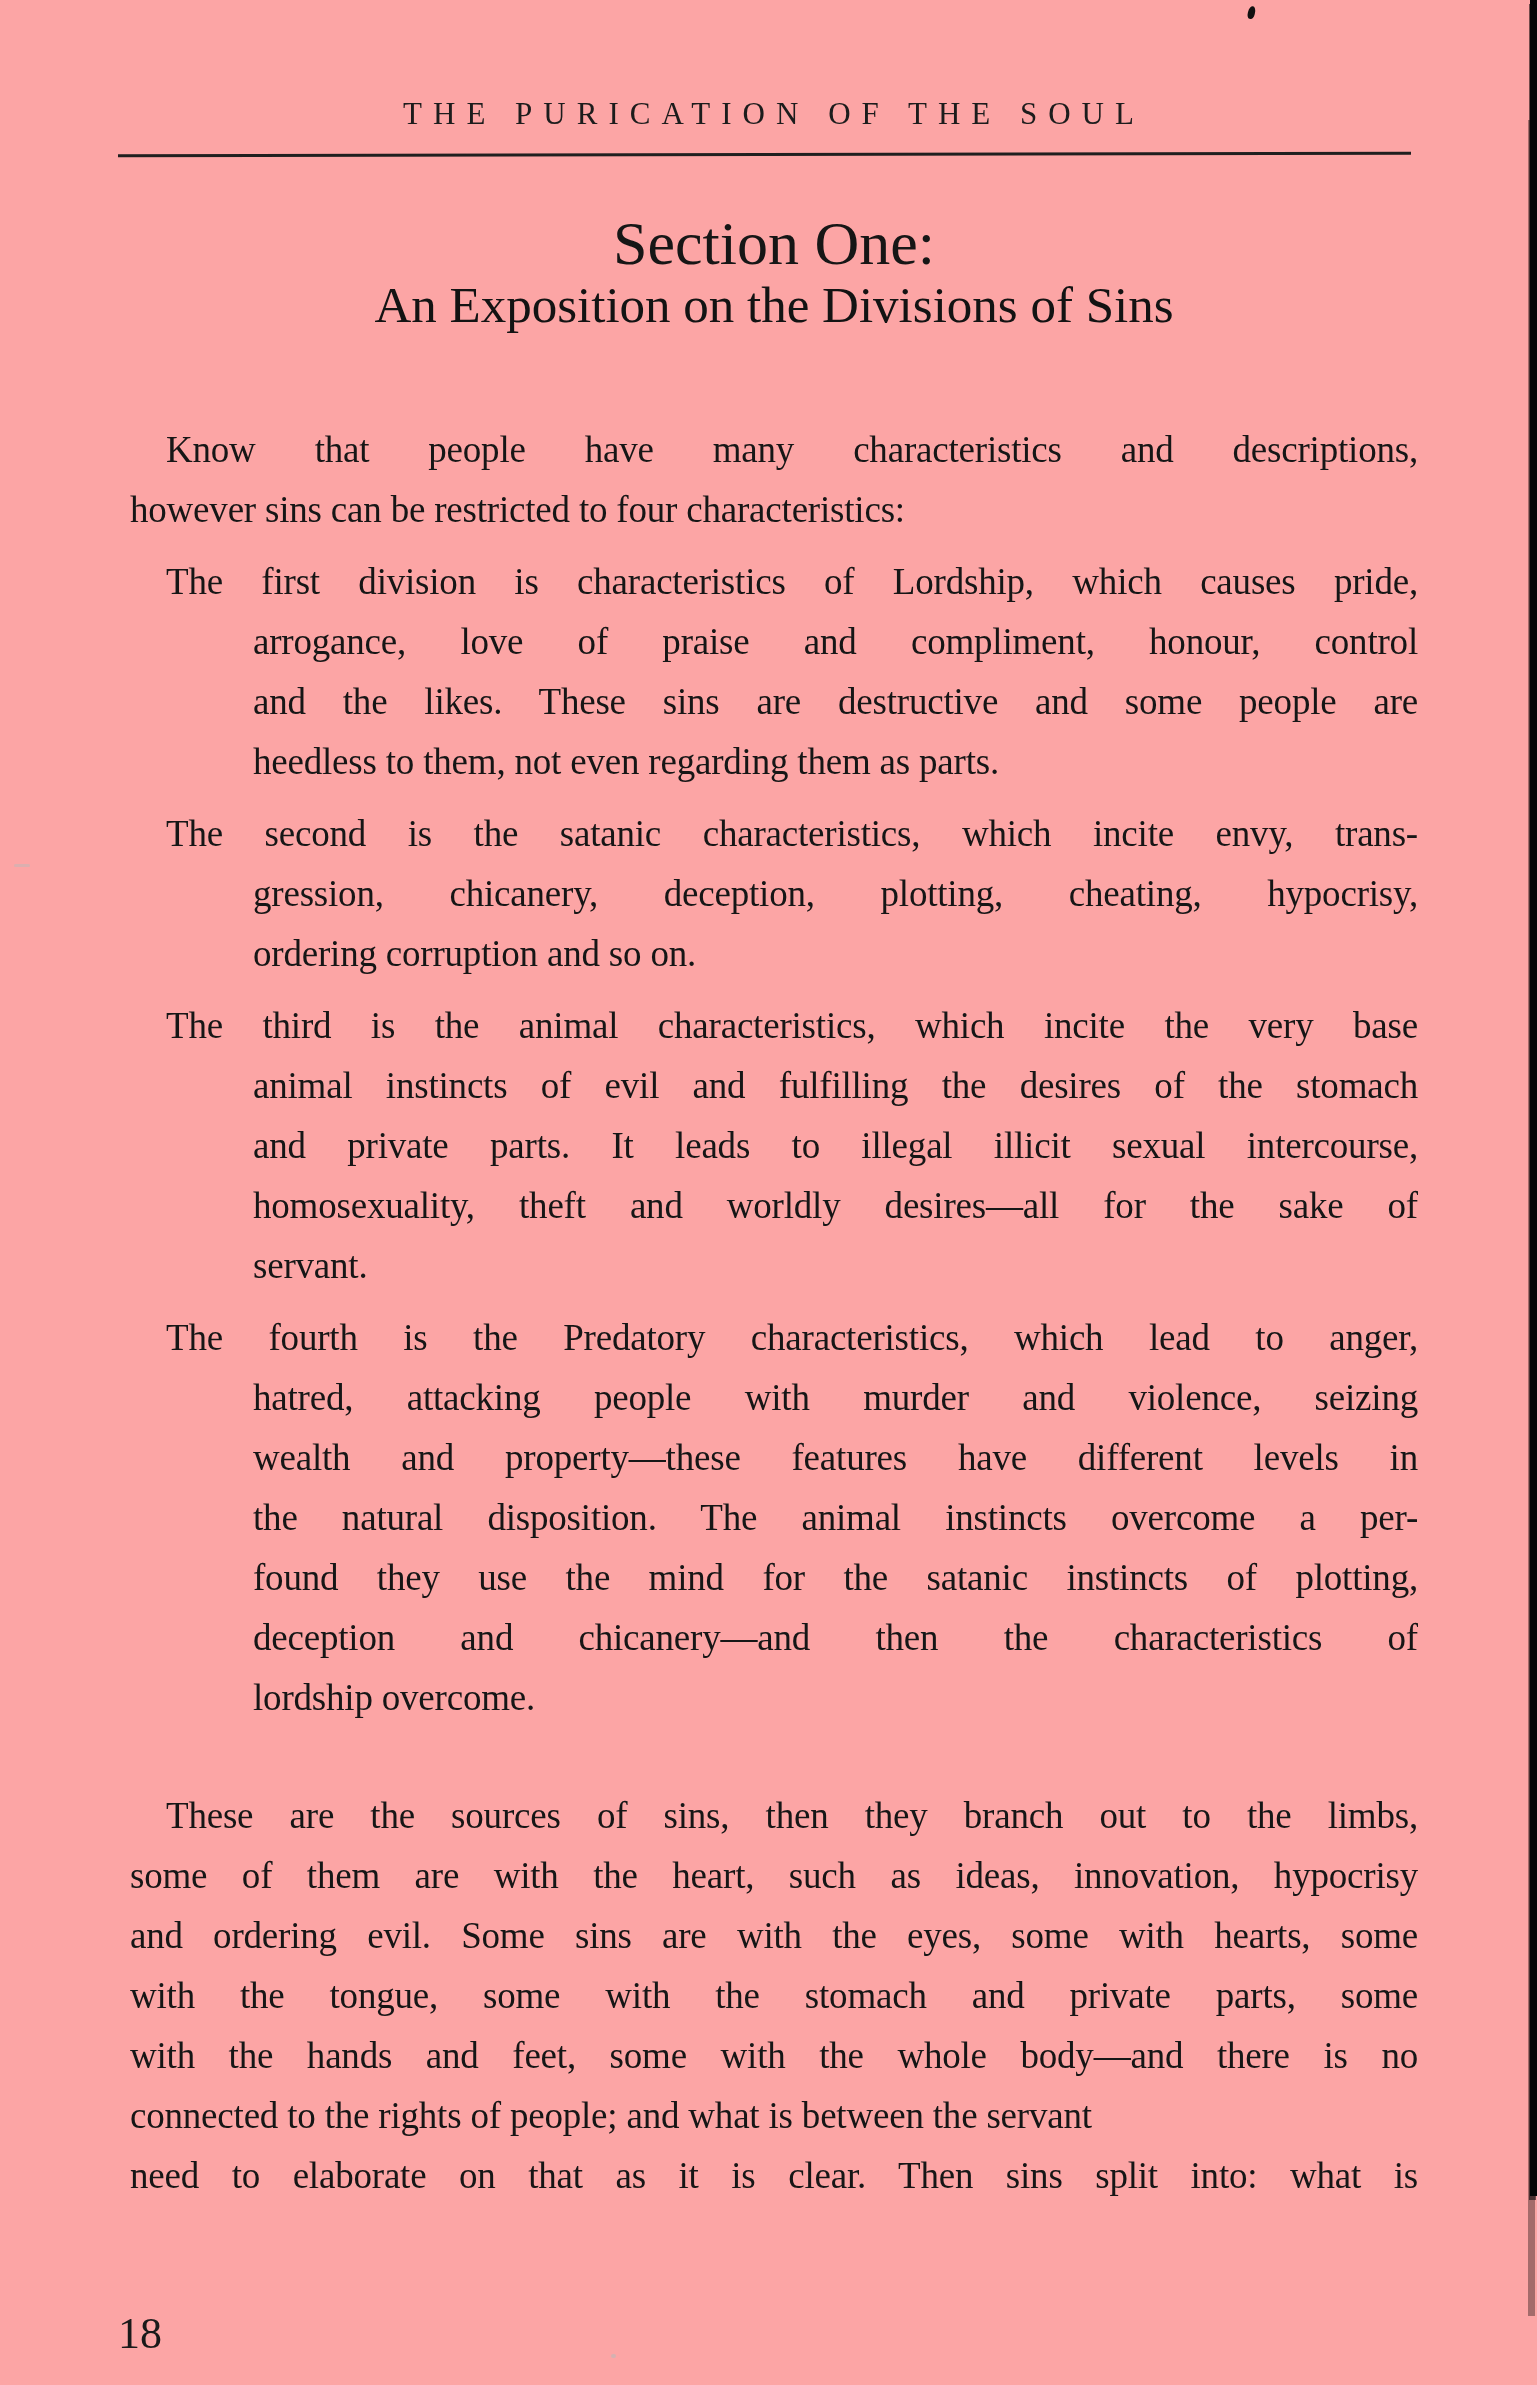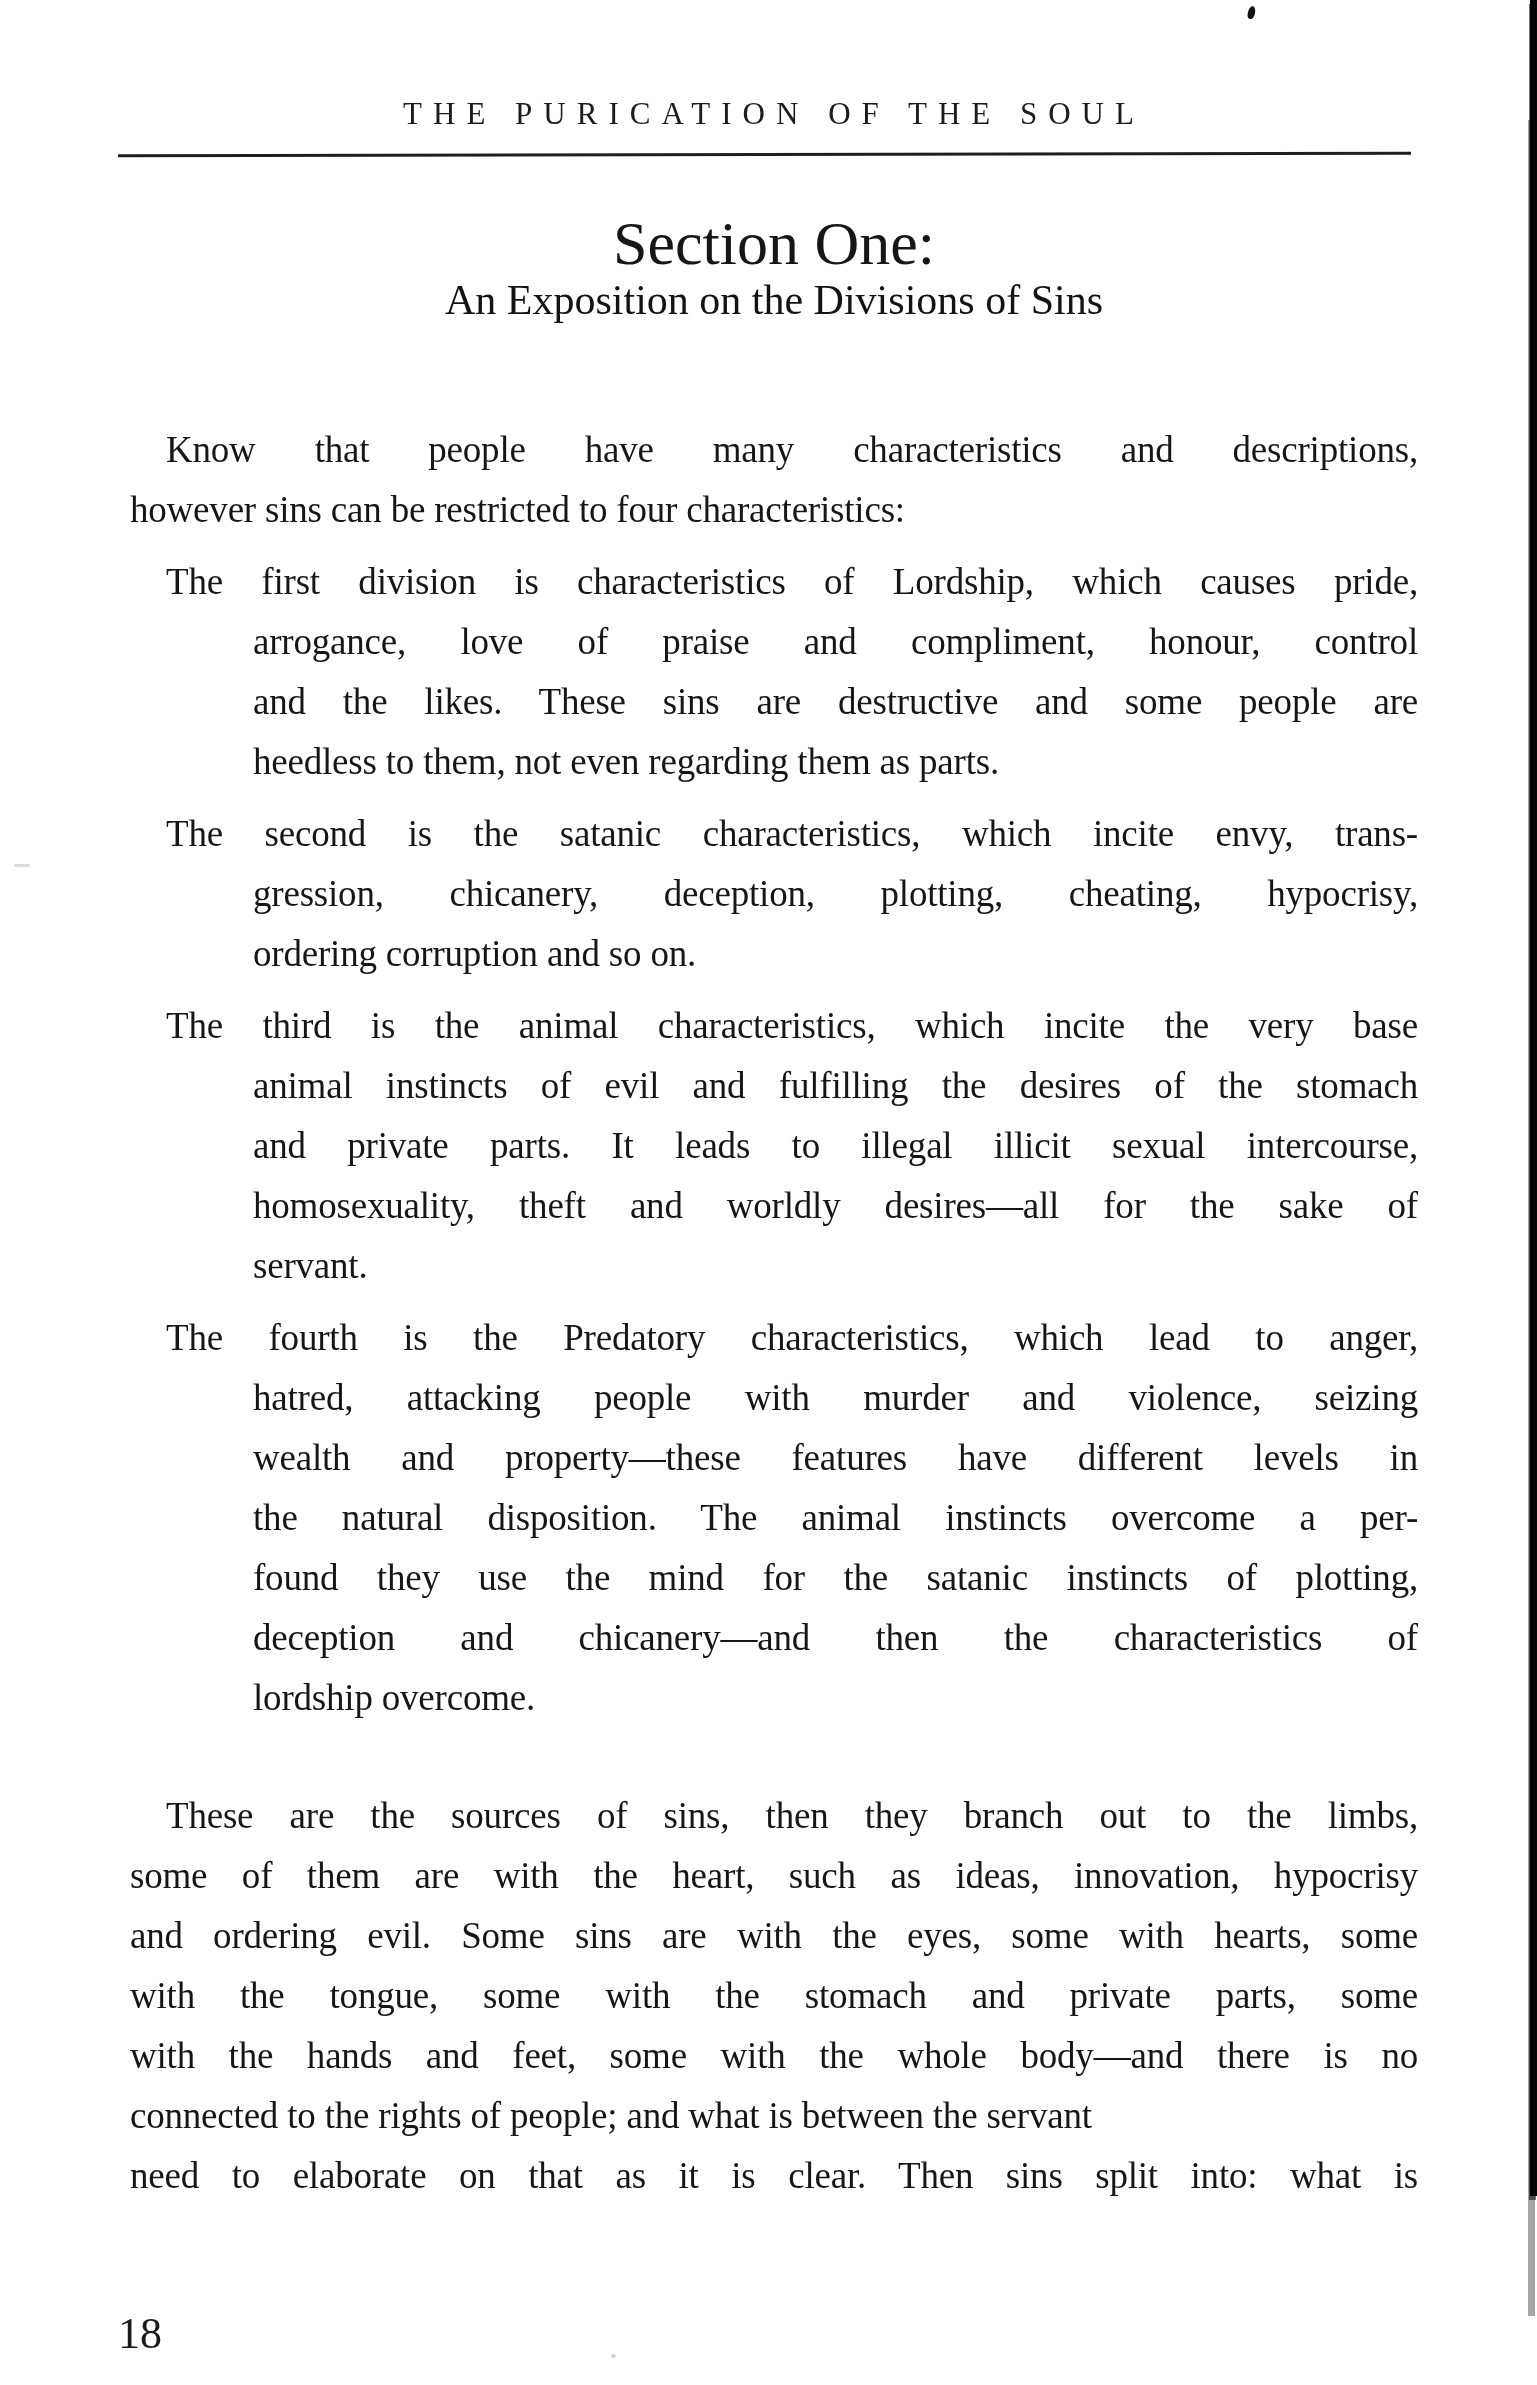--- a/index.html
+++ b/index.html
@@ -3,21 +3,21 @@
 <meta charset="utf-8">
 <style>
   html,body { margin:0; padding:0; }
   body {
     background:#777;
     font-family:"Liberation Serif", serif;
   }
   #page {
     position:relative;
     width:1537px; height:2385px;
-    background:#ffffff;
+    background:#fca5a5;
     overflow:hidden;
     color:#141414;
   }
   
   #content {
     position:absolute;
     left:118px; top:0;
     width:1312px;
   }
   #running-header {
@@ -40,21 +40,21 @@
     position:absolute;
     left:0; top:208px; width:100%;
     text-align:center;
     font-size:62px;
     color:#161616;
   }
   #section-title {
     position:absolute;
     left:0; top:276px; width:100%;
     text-align:center;
-    font-size:42px;
+    font-size:51px;
     color:#131313;
     white-space:nowrap;
   }
   #body-text {
     position:absolute;
     left:0; top:408px;
     width:1312px;
     font-size:37px;
     line-height:60px;
     letter-spacing:-0.2px;

